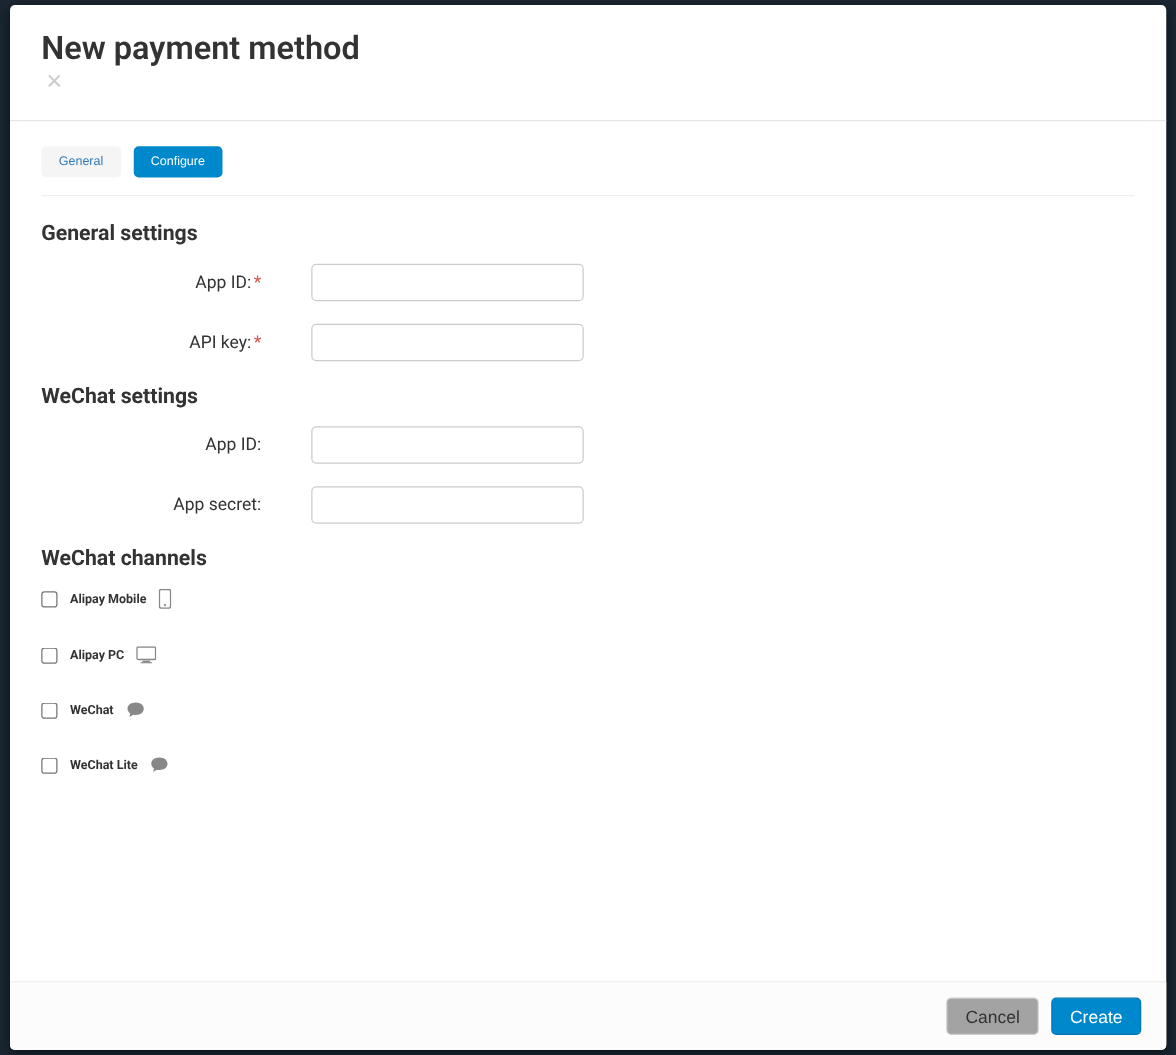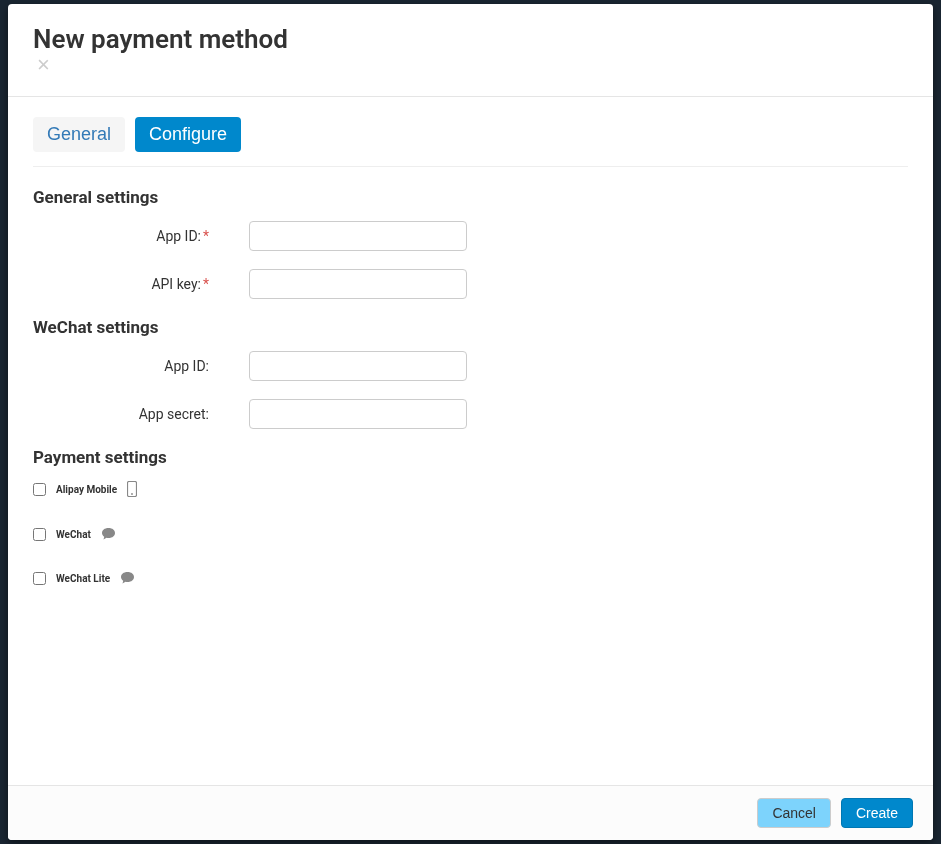--- a/index.html
+++ b/index.html
@@ -57,21 +57,21 @@
     .tabs {
       display: flex;
       gap: 10px;
       border-bottom: 1px solid #eee;
       padding-bottom: 14px;
       margin-bottom: 20px;
     }
     .tab {
       padding: 7px 14px;
       border-radius: 4px;
-      font-size: 18px;
+      font-size: 10px;
       cursor: pointer;
       border: none;
     }
     .tab-inactive {
       background: #f5f5f5;
       color: #337ab7;
     }
     .tab-active {
       background: #08c;
       color: #fff;
@@ -137,21 +137,21 @@
       border-radius: 0 0 4px 4px;
     }
     .btn {
       padding: 6px 14px;
       border-radius: 4px;
       font-size: 14px;
       cursor: pointer;
       border: 1px solid transparent;
     }
     .btn-default {
-      background: #7dd3fc;
+      background: #a3a3a3;
       color: #333;
       border-color: #ccc;
     }
     .btn-primary {
       background: #08c;
       color: #fff;
       border-color: #0077b3;
     }
   </style>
 </head>
@@ -191,34 +191,45 @@
     <div class="form-row">
       <div class="form-label">App ID:</div>
       <input type="text" class="form-input" style="">
     </div>
 
     <div class="form-row">
       <div class="form-label">App secret:</div>
       <input type="text" class="form-input" style="">
     </div>
 
-    <h3>Payment settings</h3>
+    <h3>WeChat channels</h3>
 
     <div class="channel-row">
       <input type="checkbox" class="channel-checkbox" style="">
       <span class="channel-label">Alipay Mobile</span>
       <span class="channel-icon">
         <svg width="10" height="16" viewBox="0 0 10 16">
             <rect x="0.5" y="0.5" width="9" height="15" rx="1.5" fill="none" stroke="#888" stroke-width="1.2"></rect>
             <circle cx="5" cy="13" r="0.9" fill="#888"></circle>
           </svg>
       </span>
     </div>
 
 
+    <div class="channel-row">
+      <input type="checkbox" class="channel-checkbox" style="">
+      <span class="channel-label">Alipay PC</span>
+      <span class="channel-icon">
+        <svg width="16" height="14" viewBox="0 0 16 14">
+            <rect x="0.5" y="0.5" width="15" height="10" rx="1" fill="none" stroke="#888" stroke-width="1.2"></rect>
+            <rect x="5" y="11.5" width="6" height="1.2" fill="#888"></rect>
+            <rect x="3.5" y="12.7" width="9" height="1" fill="#888"></rect>
+          </svg>
+      </span>
+    </div>
 
     <div class="channel-row">
       <input type="checkbox" class="channel-checkbox" style="">
       <span class="channel-label">WeChat</span>
       <span class="channel-icon">
         <svg width="15" height="14" viewBox="0 0 15 14">
             <path d="M7.5 1 C3.5 1 1 3.3 1 6 C1 7.5 1.8 8.8 3.2 9.7 L2.5 12.5 L5.5 10.8 C6.1 10.9 6.8 11 7.5 11 C11.5 11 14 8.7 14 6 C14 3.3 11.5 1 7.5 1 Z" fill="#888"></path>
           </svg>
       </span>
     </div>

